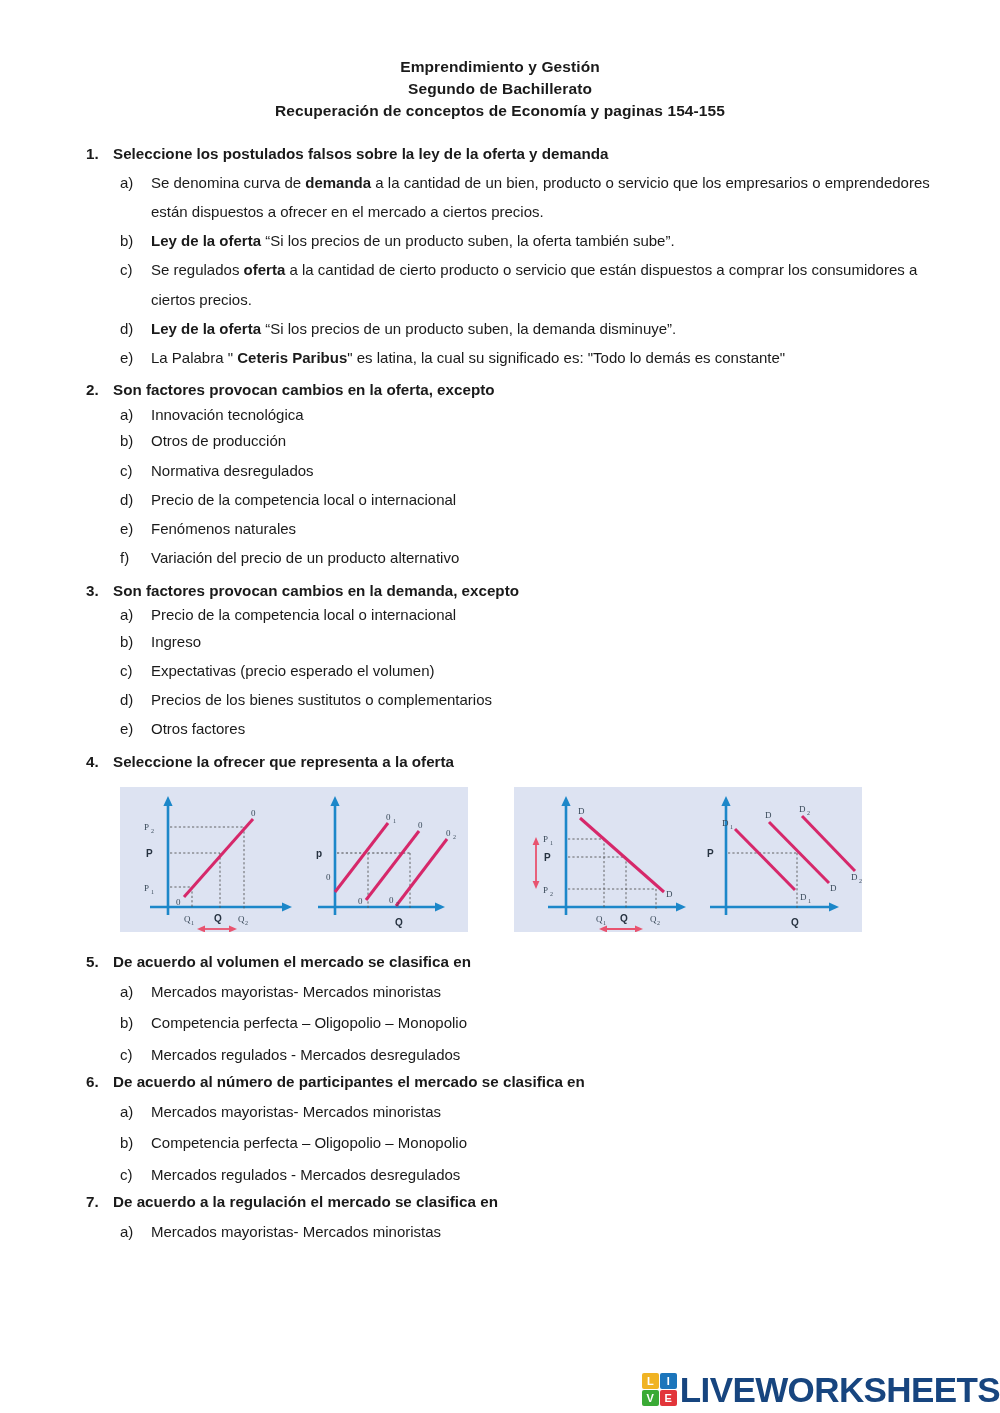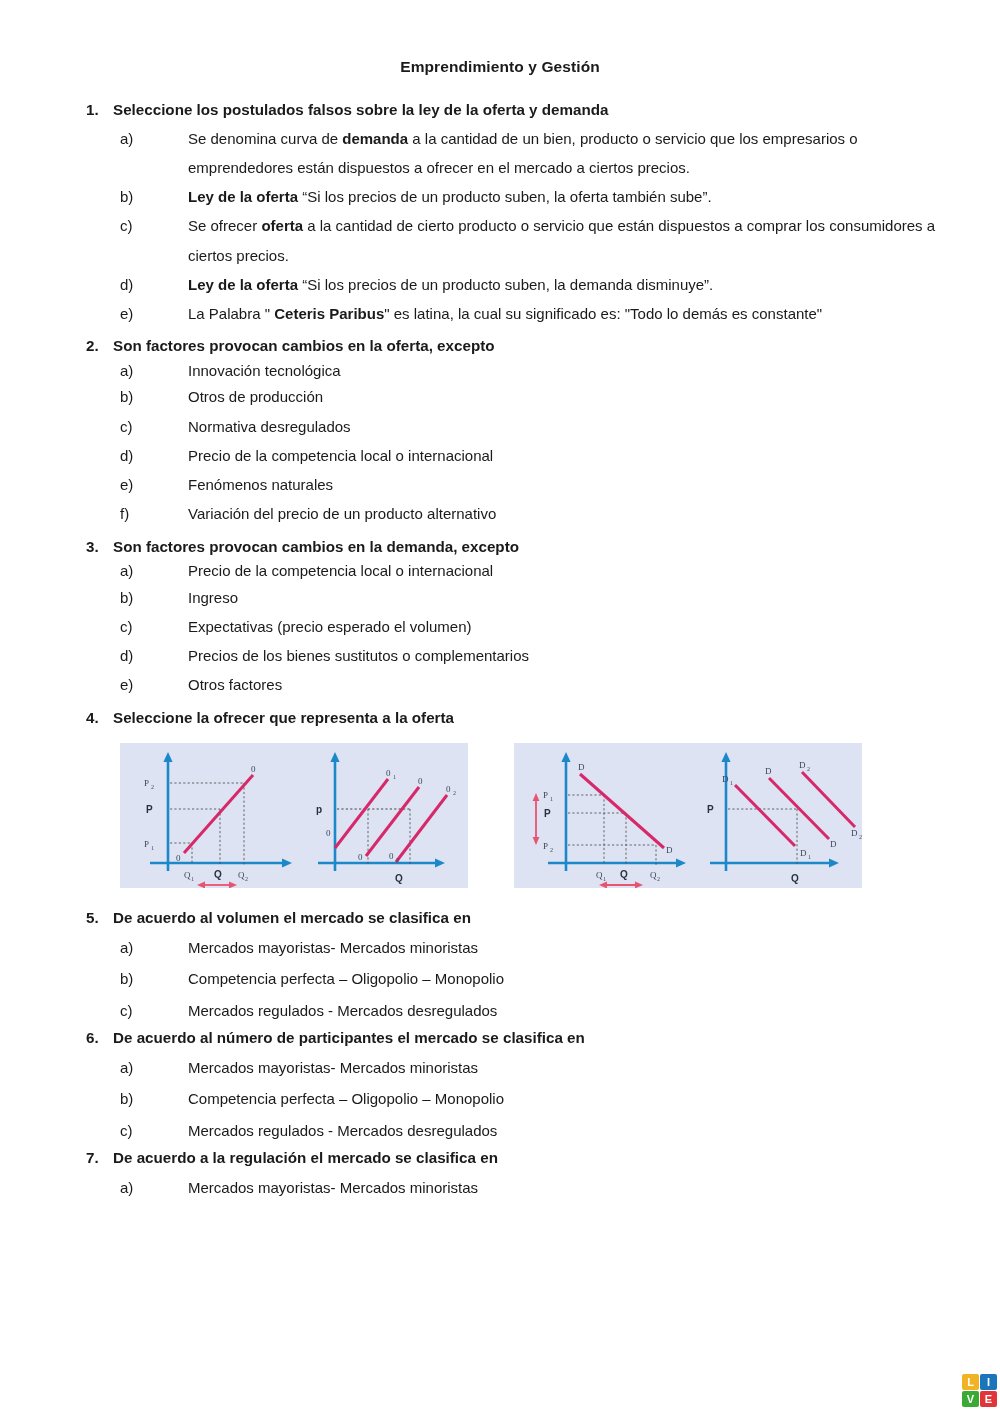--- a/index.html
+++ b/index.html
@@ -46,21 +46,21 @@
 
   .opts { margin: 0; padding: 0; list-style: none; }
   .opt {
     display: flex;
     align-items: baseline;
     font-size: 15px;
     line-height: 1.62;
     padding-left: 34px;
   }
   .opt-letter { width: 31px; flex: 0 0 31px; }
-  .opt-text { flex: 1 1 auto; margin-left: 37px; }
+  .opt-text { flex: 1 1 auto; }
   .opt-text b { font-weight: bold; }
 
   
   .q1 .opt { line-height: 1.95; font-size: 15px; }
   .q1 .opt-text { max-width: 840px; }
 
   .q2 .opt, .q3 .opt { line-height: 1.95; }
   .q2 .opt:first-child, .q3 .opt:first-child { line-height: 1.5; }
 
   .q5 .opt, .q6 .opt, .q7 .opt { line-height: 2.1; }
@@ -118,41 +118,43 @@
     line-height: 1;
   }
 </style>
 </head>
 <body>
 
 <div class="page">
 
   <div class="doc-header">
     <div class="hline">Emprendimiento y Gestión</div>
+    <div class="hline">Segundo de Bachillerato</div>
+    <div class="hline">Recuperación de conceptos  de Economía y paginas 154-155</div>
   </div>
 
   <div class="questions">
 
     <div class="q-block q1">
       <div class="q-title">
         <span class="q-num">1.</span>
         <span class="q-text">Seleccione los postulados falsos sobre la ley de la oferta y demanda</span>
       </div>
       <ul class="opts">
         <li class="opt">
           <span class="opt-letter">a)</span>
           <span class="opt-text"><span>Se denomina curva de </span><b>demanda</b><span> a la cantidad de un bien, producto o servicio que los empresarios o emprendedores están dispuestos a ofrecer en el mercado a ciertos precios.</span></span>
         </li>
         <li class="opt">
           <span class="opt-letter">b)</span>
           <span class="opt-text"><span></span><b>Ley de la oferta</b><span> “Si los precios de un producto suben, la oferta también sube”.</span></span>
         </li>
         <li class="opt">
           <span class="opt-letter">c)</span>
-          <span class="opt-text"><span>Se ofrecer </span><b>oferta</b><span> a la cantidad de cierto producto o servicio que están dispuestos a comprar los consumidores a ciertos precios.</span></span>
+          <span class="opt-text"><span>Se regulados </span><b>oferta</b><span> a la cantidad de cierto producto o servicio que están dispuestos a comprar los consumidores a ciertos precios.</span></span>
         </li>
         <li class="opt">
           <span class="opt-letter">d)</span>
           <span class="opt-text"><span></span><b>Ley de la oferta</b><span> “Si los precios de un producto suben, la demanda disminuye”.</span></span>
         </li>
         <li class="opt">
           <span class="opt-letter">e)</span>
           <span class="opt-text"><span>La Palabra " </span><b>Ceteris Paribus</b><span>" es latina, la cual su significado es: "Todo lo demás es constante"</span></span>
         </li>
       </ul>
@@ -429,15 +431,16 @@
 
   </div>
 
   <div class="footer">
     <div class="lw-tiles">
       <div class="lw-tile" style="background: rgb(240, 179, 35);">L</div>
       <div class="lw-tile" style="background: rgb(27, 117, 187);">I</div>
       <div class="lw-tile" style="background: rgb(58, 170, 53);">V</div>
       <div class="lw-tile" style="background: rgb(226, 53, 58);">E</div>
     </div>
+    <div class="lw-word" style="color: rgb(23, 69, 127);">LIVEWORKSHEETS</div>
   </div>
 
 </div>
 
 </body></html>

